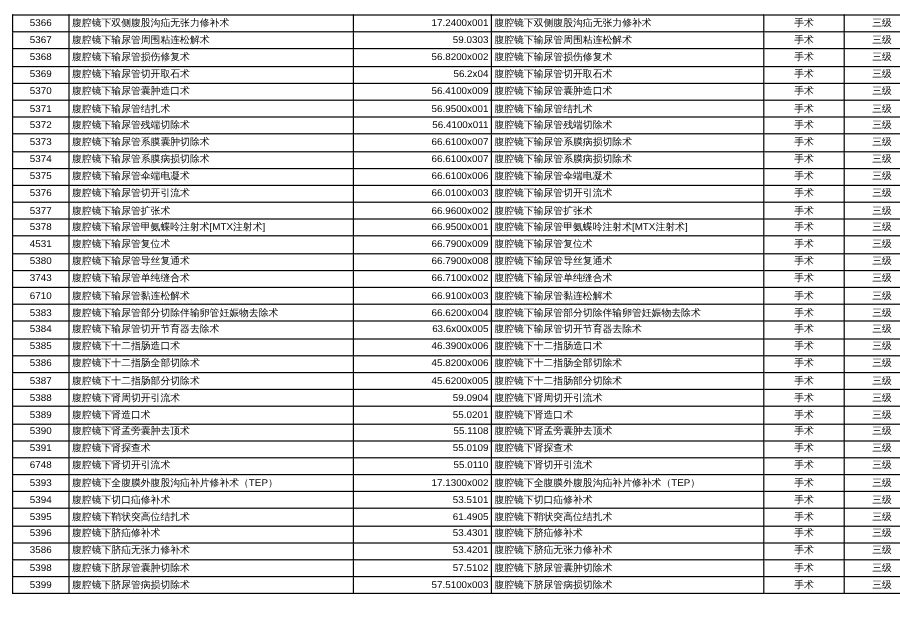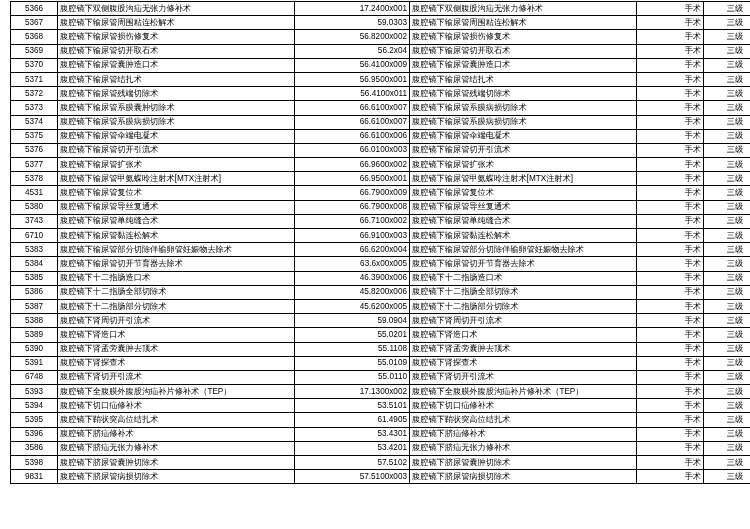--- a/index.html
+++ b/index.html
@@ -11,21 +11,21 @@
     width: 750px;
     height: 529px;
     font-family: "Liberation Sans", sans-serif;
     color: #000000;
     overflow: hidden;
   }
   .page {
     width: 750px;
     height: 529px;
     box-sizing: border-box;
-    padding: 1px 14px 8px 10px;
+    padding: 12px 14px 8px 10px;
   }
   table.grid {
     border-collapse: collapse;
     width: 726px;
     table-layout: fixed;
   }
   table.grid td {
     border: 1px solid #000000;
     font-size: 8.2px;
     line-height: 10px;
@@ -46,21 +46,21 @@
   td.c-icd {
     width: 110px;
     text-align: right;
   }
   td.c-name2 {
     width: 222px;
     text-align: left;
   }
   td.c-type {
     width: 62px;
-    text-align: right;
+    text-align: center;
     margin-left: 38px;
   }
   td.c-level {
     width: 58px;
     text-align: center;
   }
 </style>
 </head>
 <body>
 
@@ -325,21 +325,21 @@
         </tr>
         <tr>
           <td class="c-code">5398</td>
           <td class="c-name">腹腔镜下脐尿管囊肿切除术</td>
           <td class="c-icd">57.5102</td>
           <td class="c-name2">腹腔镜下脐尿管囊肿切除术</td>
           <td class="c-type">手术</td>
           <td class="c-level">三级</td>
         </tr>
         <tr>
-          <td class="c-code">9831</td>
+          <td class="c-code">5399</td>
           <td class="c-name">腹腔镜下脐尿管病损切除术</td>
           <td class="c-icd">57.5100x003</td>
           <td class="c-name2">腹腔镜下脐尿管病损切除术</td>
           <td class="c-type">手术</td>
           <td class="c-level">三级</td>
         </tr>
       </tbody>
   </table>
 </div>
 

